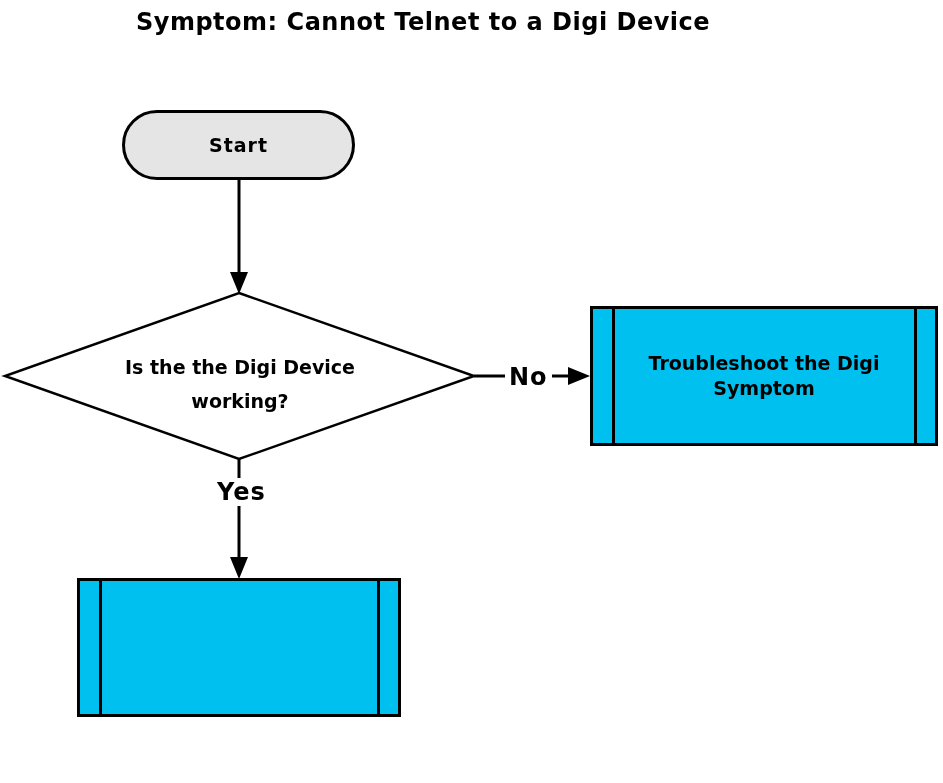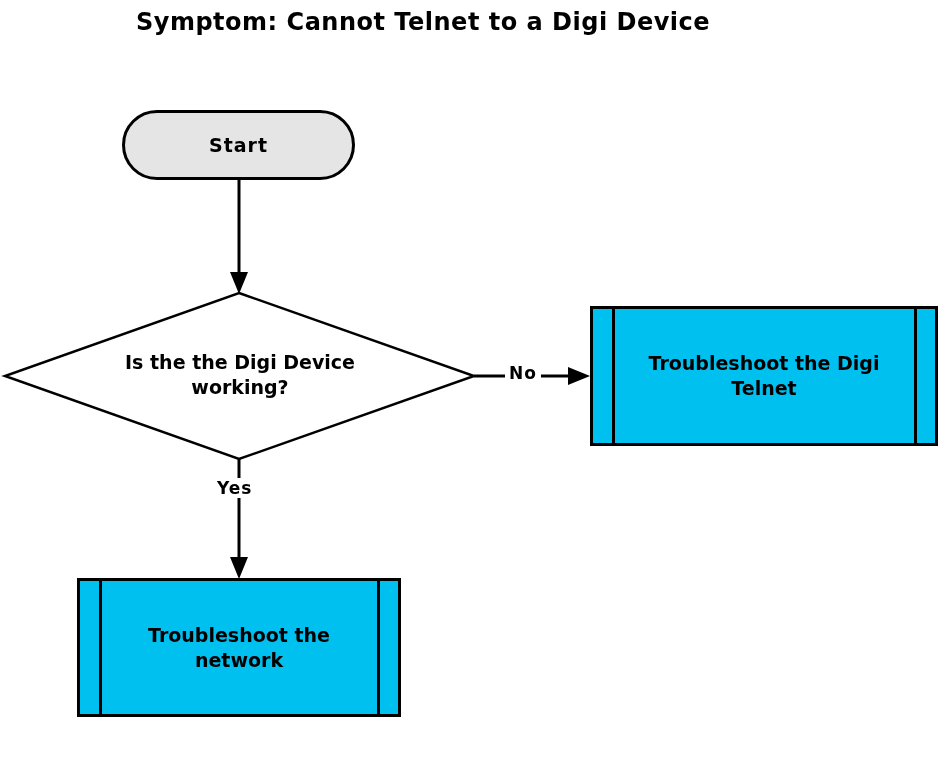--- a/index.html
+++ b/index.html
@@ -50,21 +50,21 @@
     z-index: 2;
   }
   .decision-label {
     position: absolute;
     left: 110px;
     top: 350px;
     width: 260px;
     text-align: center;
     font-size: 19px;
     font-weight: bold;
-    line-height: 25px;
+    line-height: 34px;
     z-index: 2;
   }
   .process {
     position: absolute;
     border: 3px solid #000;
     background: var(--process-fill, #00C0F0);
     display: flex;
     align-items: center;
     justify-content: center;
     z-index: 2;
@@ -96,21 +96,21 @@
     left: 77px;
     top: 578px;
     width: 318px;
     height: 133px;
   }
   #process-network .process-label { max-width: 225px; }
   .edge-label {
     position: absolute;
     background: #FFFFFF;
     padding: 0 4px;
-    font-size: 17px;
+    font-size: 24px;
     font-weight: bold;
     letter-spacing: 1px;
     z-index: 3;
   }
   #edge-label-no {
     left: 505px;
     top: 363px;
   }
   #edge-label-yes {
     left: 213px;
@@ -146,26 +146,25 @@
 
   <div class="terminator">
     <span>Start</span>
   </div>
 
   <div class="decision-label">Is the the Digi Device working?</div>
 
   <div class="process" id="process-digi">
     <div class="bar-left"></div>
     <div class="bar-right"></div>
-    <div class="process-label">Troubleshoot the Digi Telnet</div>
+    <div class="process-label">Troubleshoot the Digi Symptom</div>
   </div>
 
   <div class="process" id="process-network">
     <div class="bar-left"></div>
     <div class="bar-right"></div>
-    <div class="process-label">Troubleshoot the network</div>
   </div>
 
   <div class="edge-label" id="edge-label-no">No</div>
 
   <div class="edge-label" id="edge-label-yes">Yes</div>
 
 </div>
 
 </body></html>

